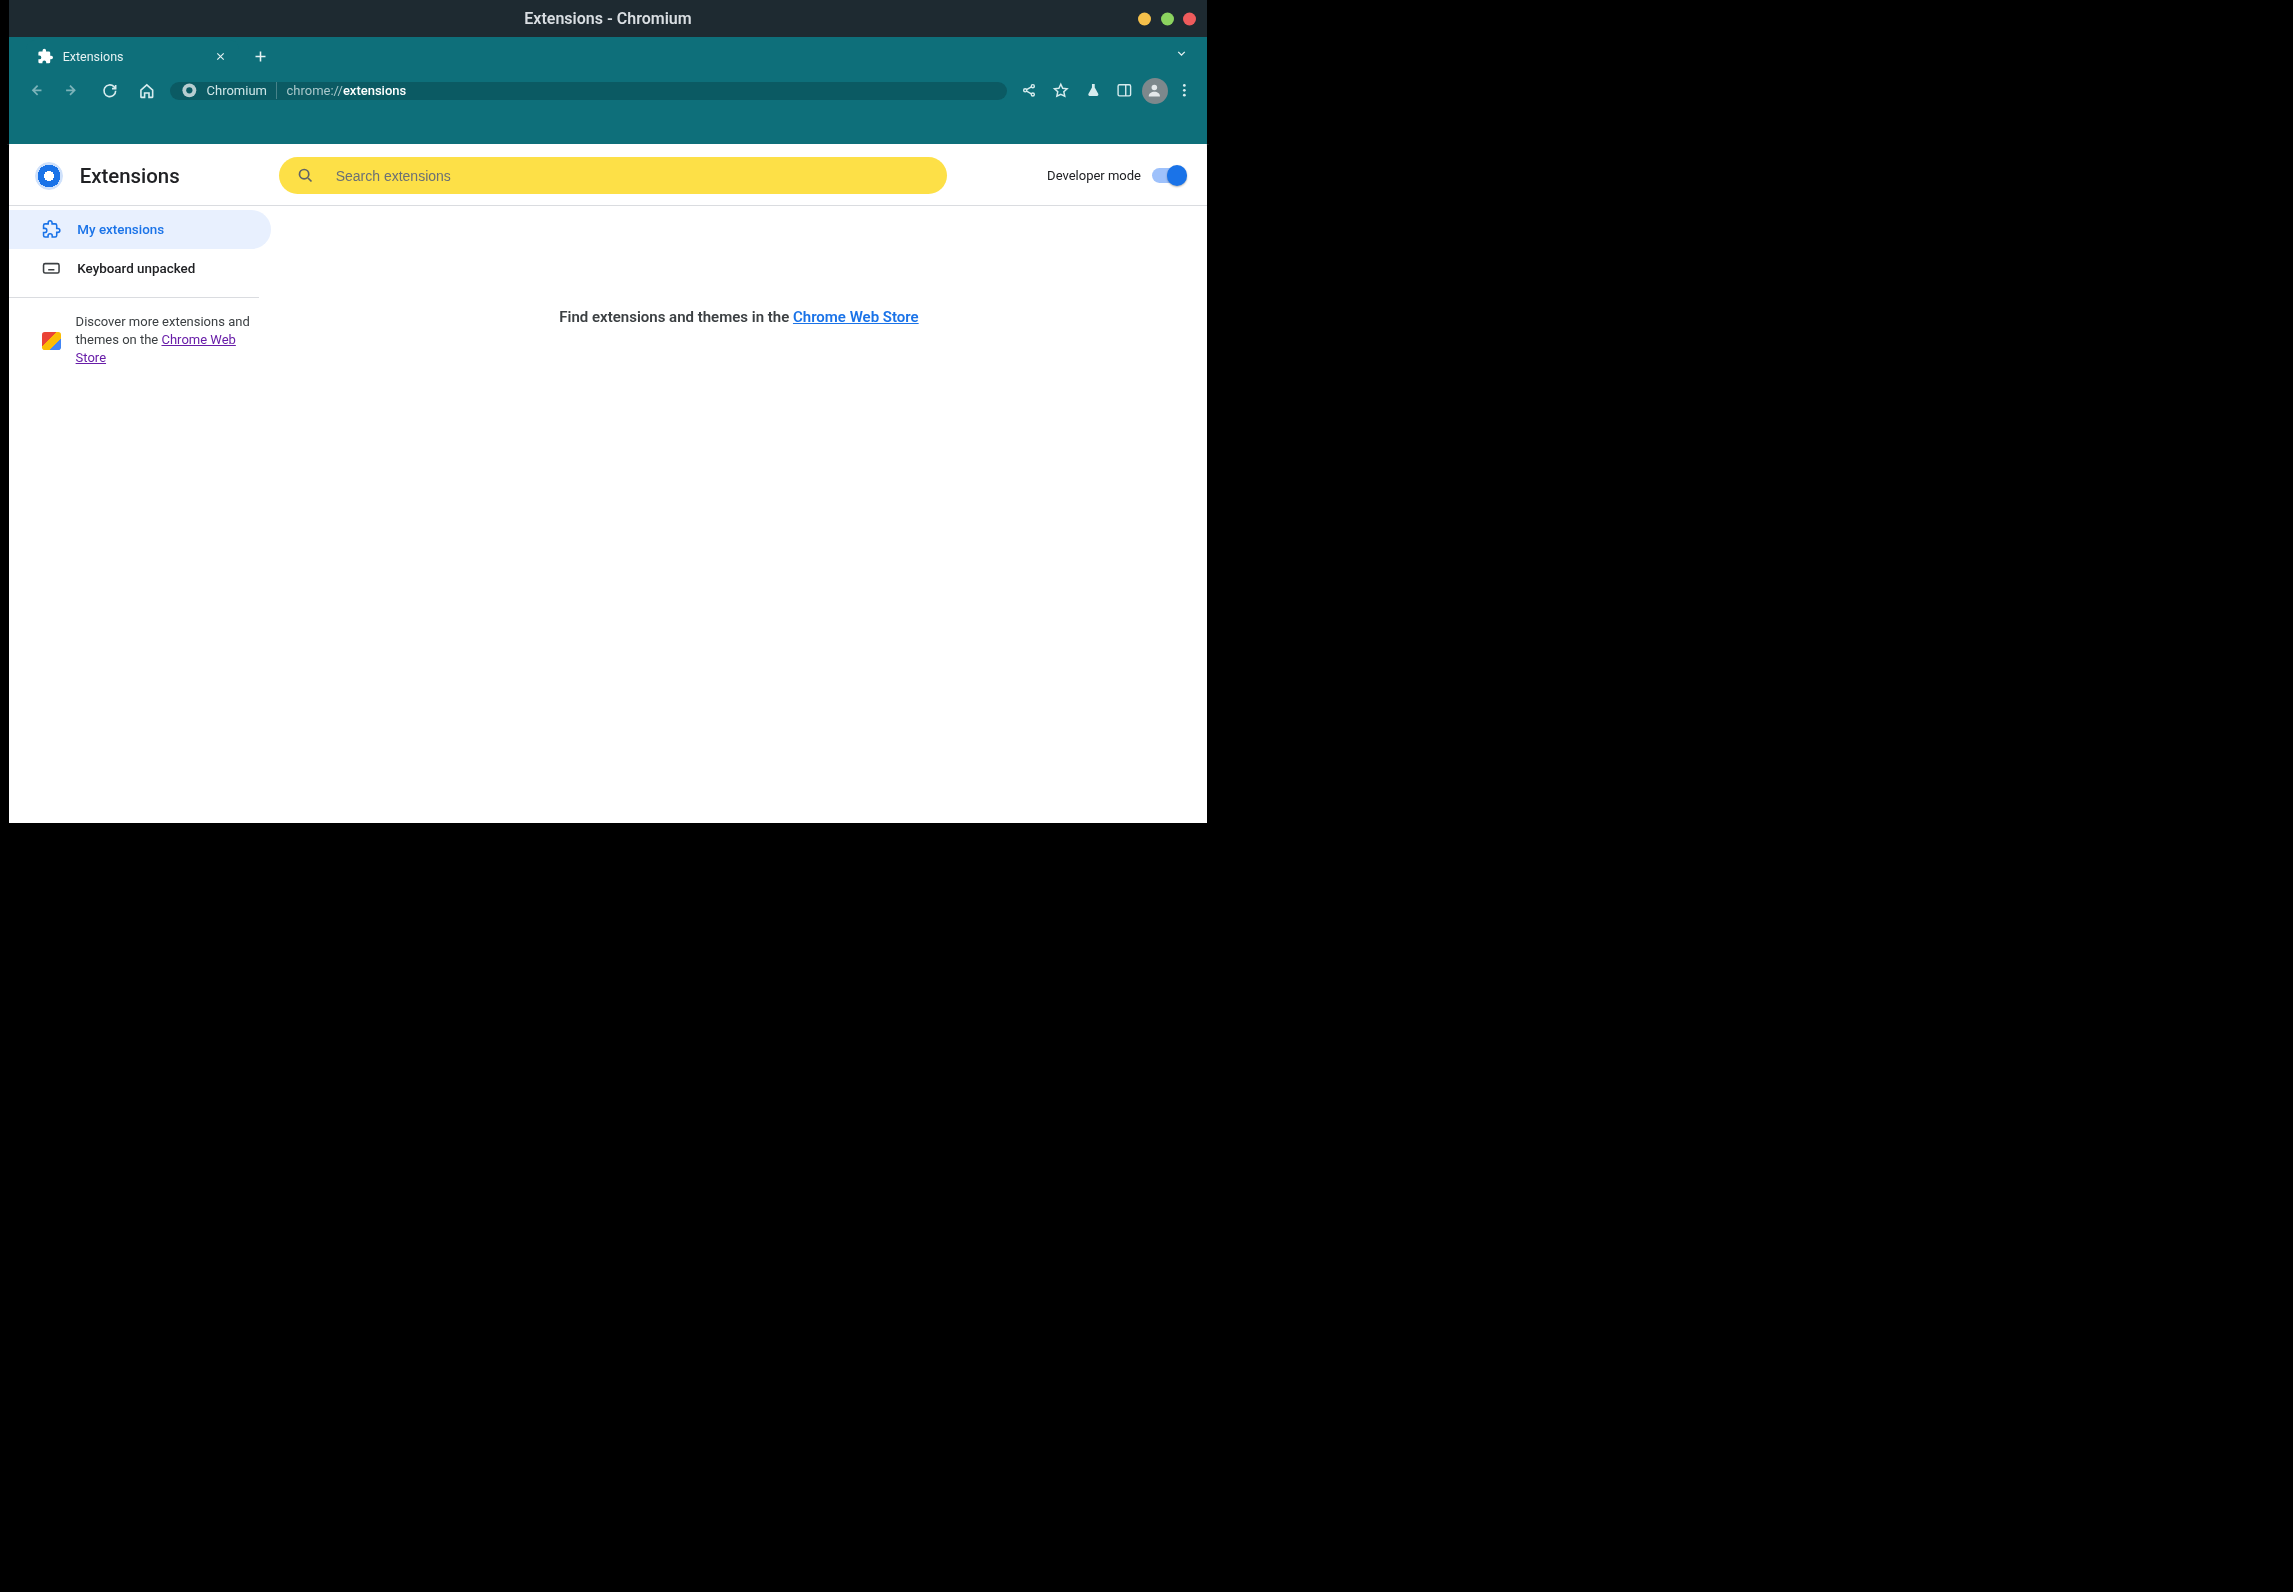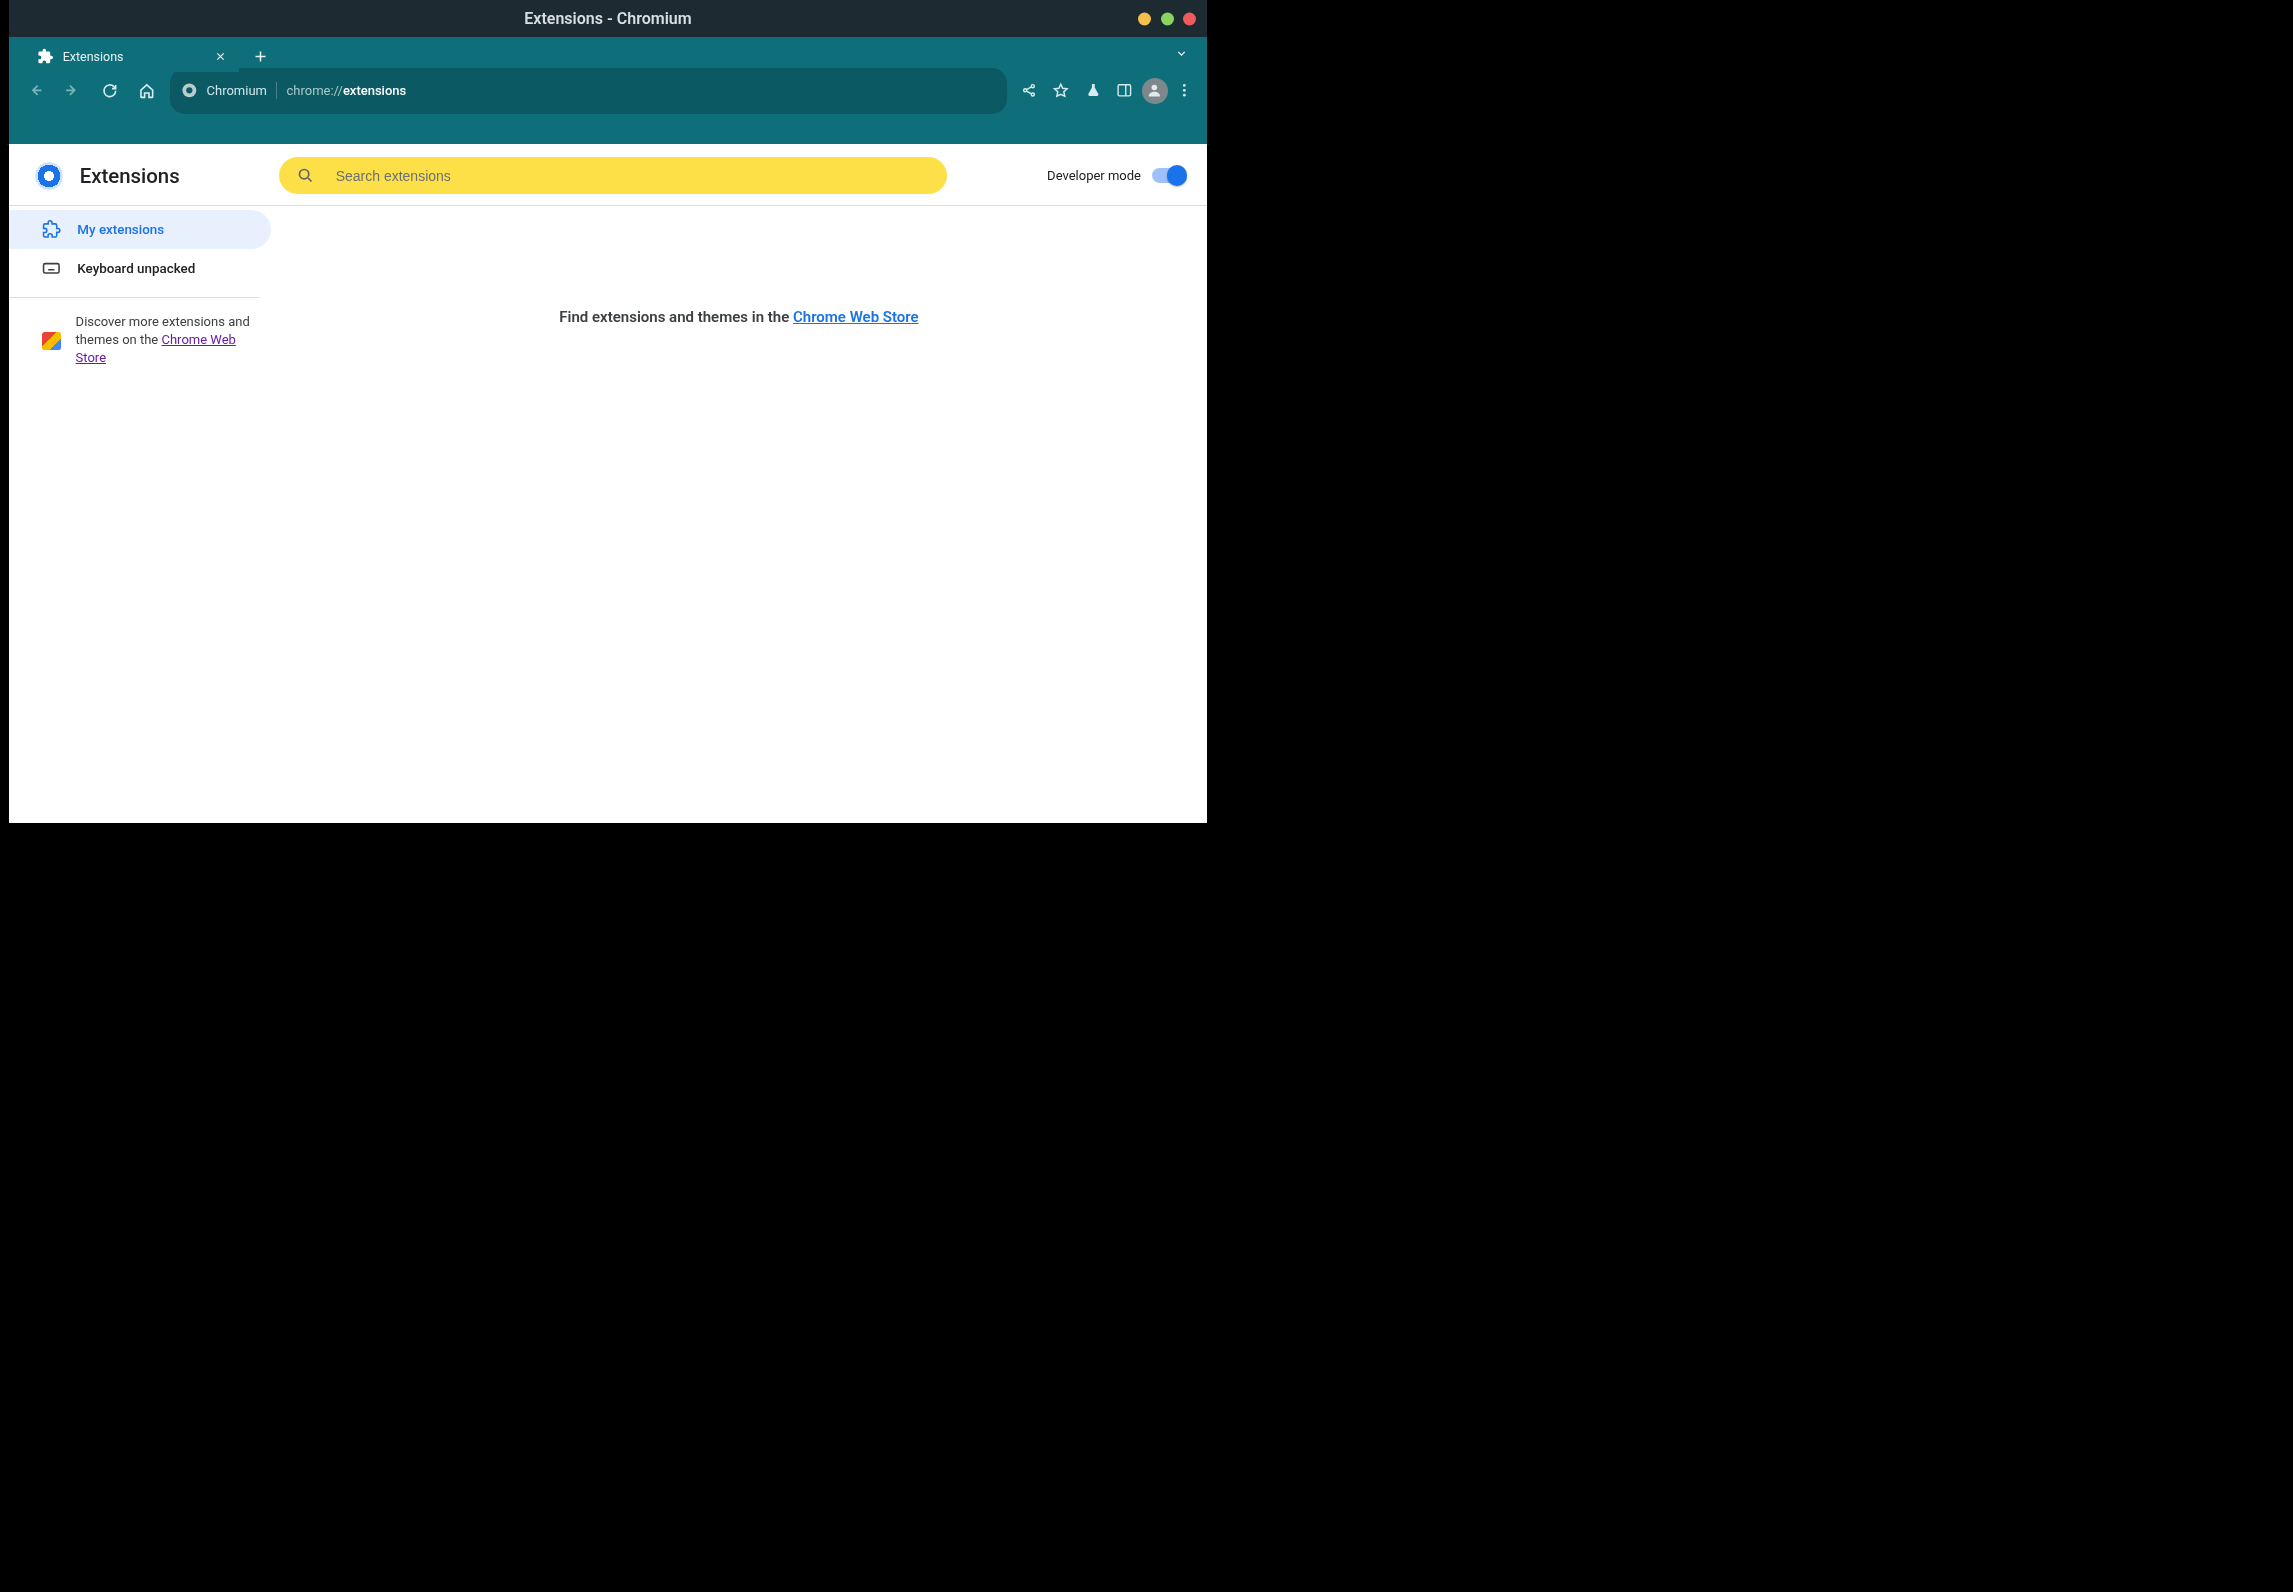--- a/index.html
+++ b/index.html
@@ -99,21 +99,21 @@
     gap: 7.4px;
   }
   .tool-icon {
     width: 30px; height: 30px;
     display: flex; align-items: center; justify-content: center;
     color: #d7ecee;
   }
   .tool-icon.dim { opacity: 0.55; }
   .omnibox {
     flex: 1 1 auto;
-    height: 46px;
+    height: 18px;
     background: var(--omnibox-bg);
     border-radius: 15px;
     display: flex;
     align-items: center;
     padding: 0 11px;
     color: #d7ecee;
     gap: 9.3px;
     font-size: 13px;
   }
   .omnibox .site-name { color: #cfe6e8; }

